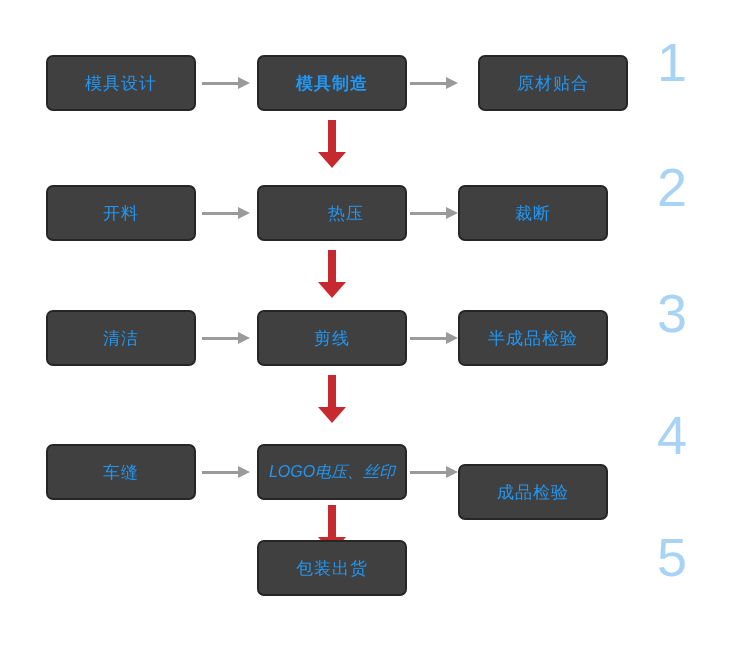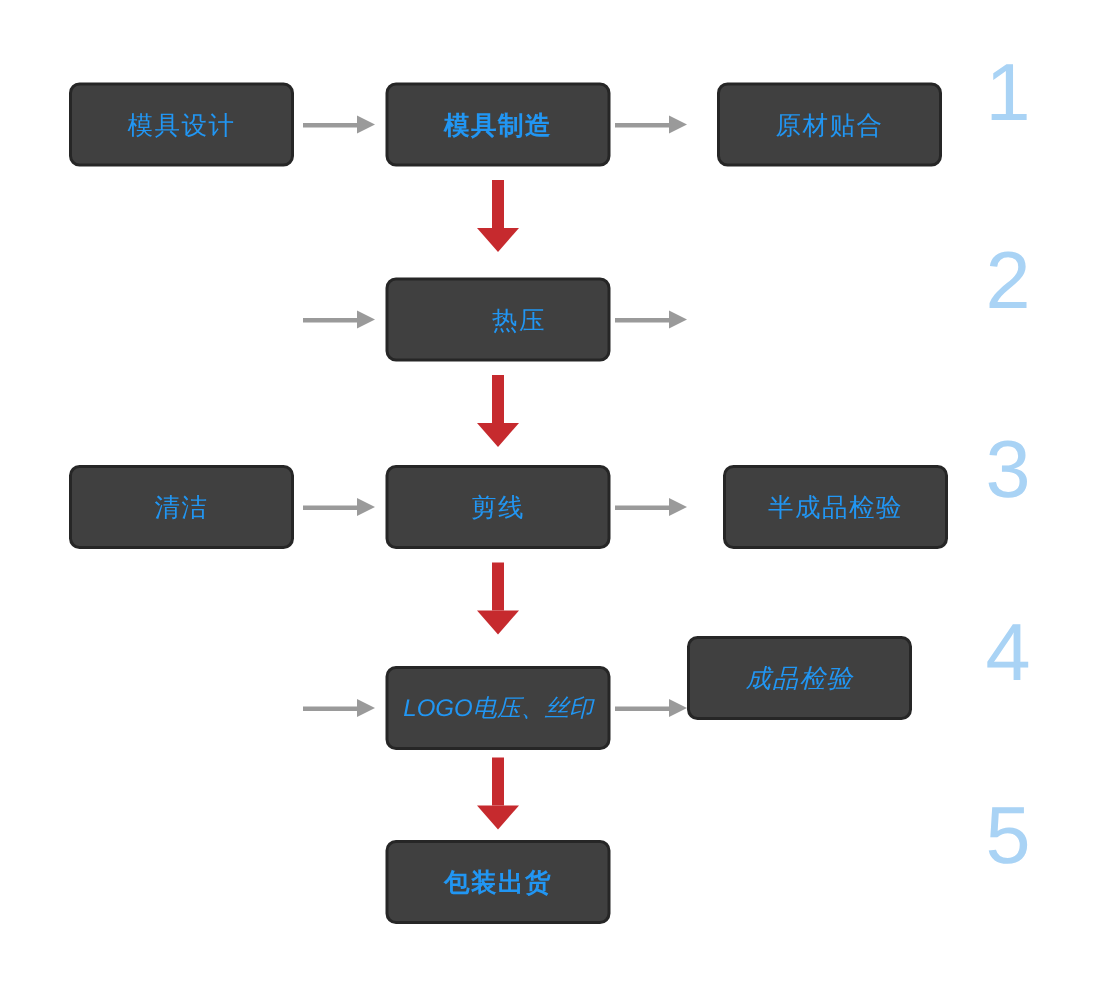--- a/index.html
+++ b/index.html
@@ -95,64 +95,67 @@
       <span class="shaft"></span>
       <span class="head"></span>
     </div>
   <div class="box" style="left:458px; top:55px;margin-left:20px;">原材贴合</div>
   <div class="stepnum" style="top:35px;">1</div>
   <div class="varrow" style="left:318px; top:120px;">
       <span class="shaft"></span>
       <span class="head"></span>
     </div>
 
+  <div class="box" style="left:46px; top:185px;">开料</div>
   <div class="harrow" style="left:202px; top:206px;">
       <span class="shaft"></span>
       <span class="head"></span>
     </div>
   <div class="box" style="left:257px; top:185px;padding-left:28px;">热压</div>
   <div class="harrow" style="left:410px; top:206px;">
       <span class="shaft"></span>
       <span class="head"></span>
     </div>
+  <div class="box" style="left:458px; top:185px;">裁断</div>
   <div class="stepnum" style="top:160px;">2</div>
   <div class="varrow" style="left:318px; top:250px;">
       <span class="shaft"></span>
       <span class="head"></span>
     </div>
 
   <div class="box" style="left:46px; top:310px;text-align:center;">清洁</div>
   <div class="harrow" style="left:202px; top:331px;">
       <span class="shaft"></span>
       <span class="head"></span>
     </div>
   <div class="box" style="left:257px; top:310px;font-family:Liberation Serif, serif;">剪线</div>
   <div class="harrow" style="left:410px; top:331px;">
       <span class="shaft"></span>
       <span class="head"></span>
     </div>
-  <div class="box" style="left:458px; top:310px;margin-left:24px;">半成品检验</div>
+  <div class="box" style="left:458px; top:310px;">半成品检验</div>
   <div class="stepnum" style="top:286px;">3</div>
   <div class="varrow" style="left:318px; top:375px;">
       <span class="shaft"></span>
       <span class="head"></span>
     </div>
 
+  <div class="box" style="left:46px; top:444px;">车缝</div>
   <div class="harrow" style="left:202px; top:465px;">
       <span class="shaft"></span>
       <span class="head"></span>
     </div>
   <div class="box" style="left:257px; top:444px; letter-spacing:0; font-size:16px;font-style:italic;">LOGO电压、丝印</div>
   <div class="harrow" style="left:410px; top:465px;">
       <span class="shaft"></span>
       <span class="head"></span>
     </div>
-  <div class="box" style="left:458px; top:424px;font-style:italic;">成品检验</div>
+  <div class="box" style="left:458px; top:464px;">成品检验</div>
   <div class="stepnum" style="top:408px;">4</div>
   <div class="varrow" style="left:318px; top:505px;">
       <span class="shaft"></span>
       <span class="head"></span>
     </div>
 
-  <div class="box" style="left:257px; top:560px;font-weight:bold;">包装出货</div>
+  <div class="box" style="left:257px; top:540px;">包装出货</div>
   <div class="stepnum" style="top:530px;">5</div>
 
 </div>
 
 </body></html>

